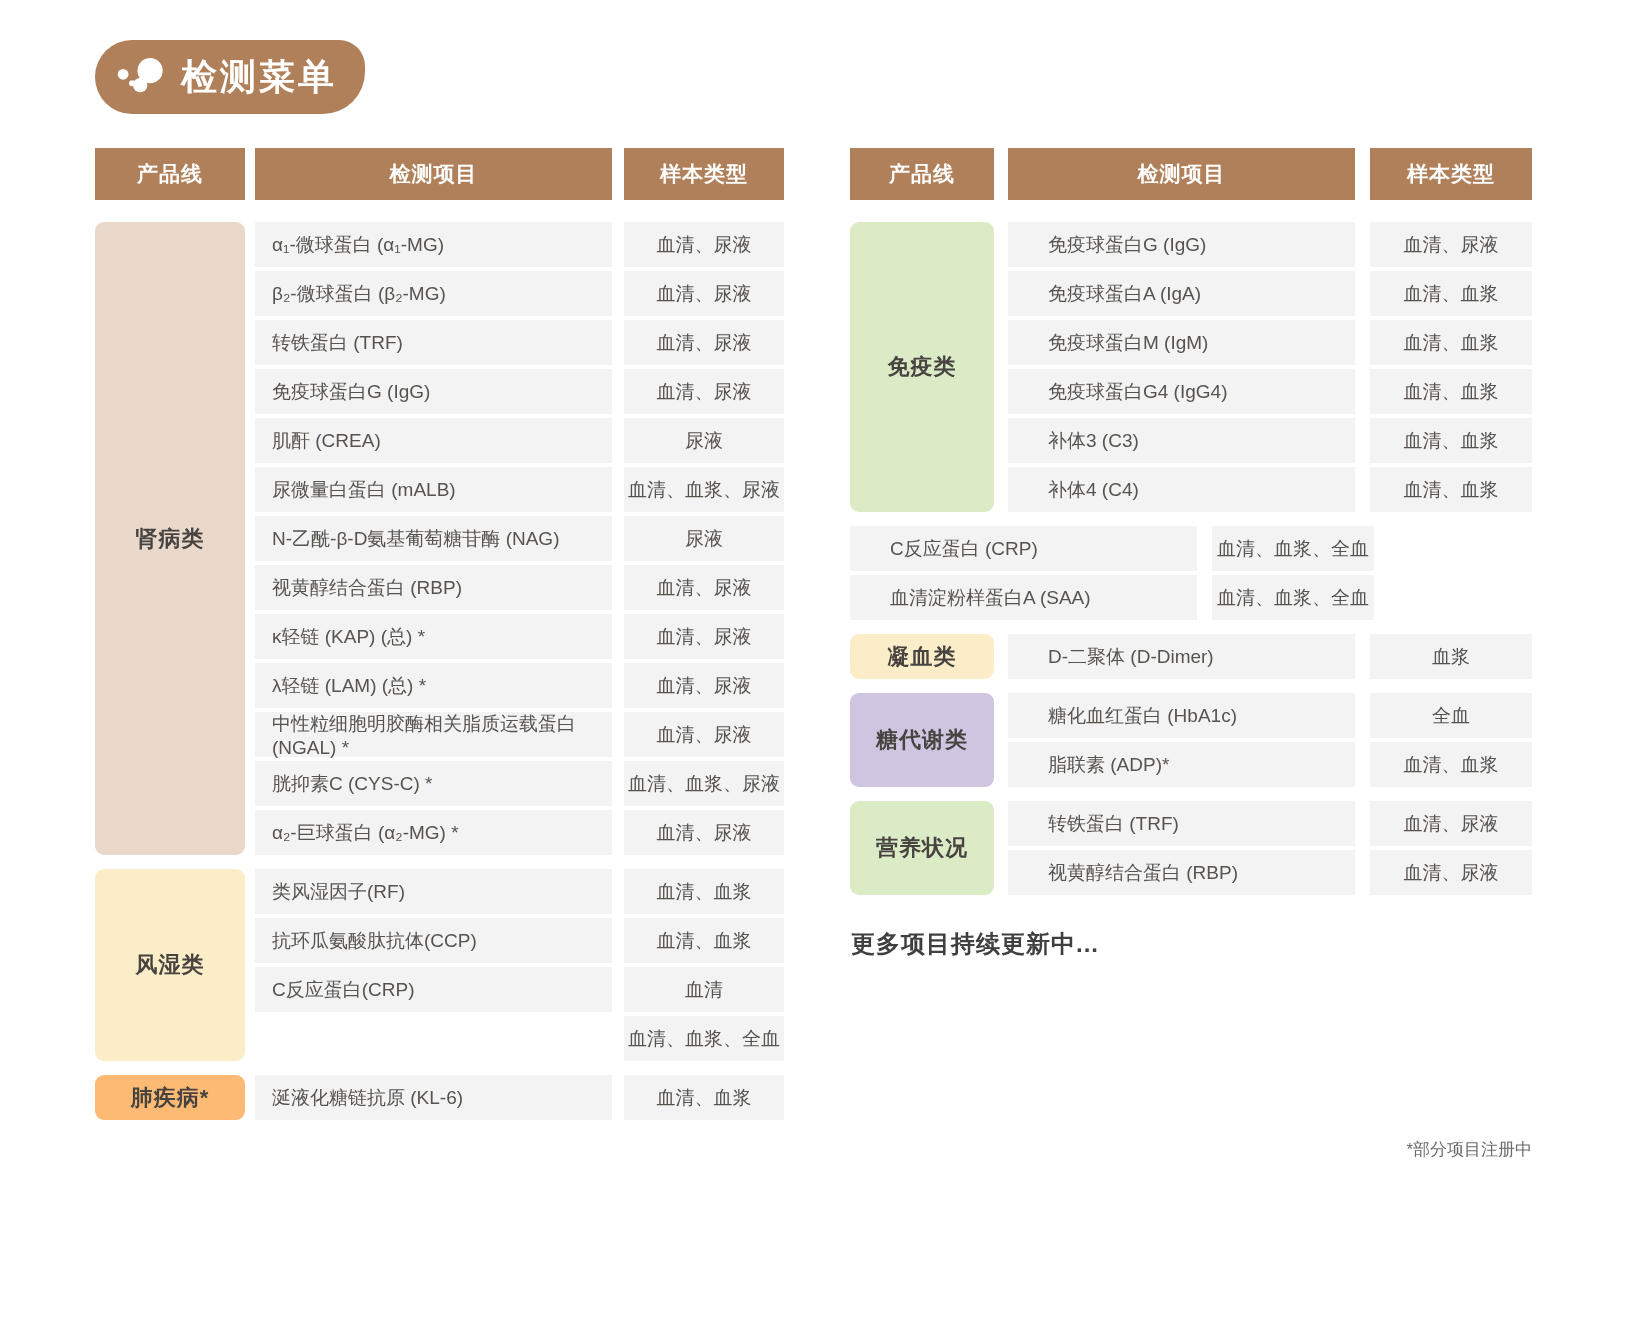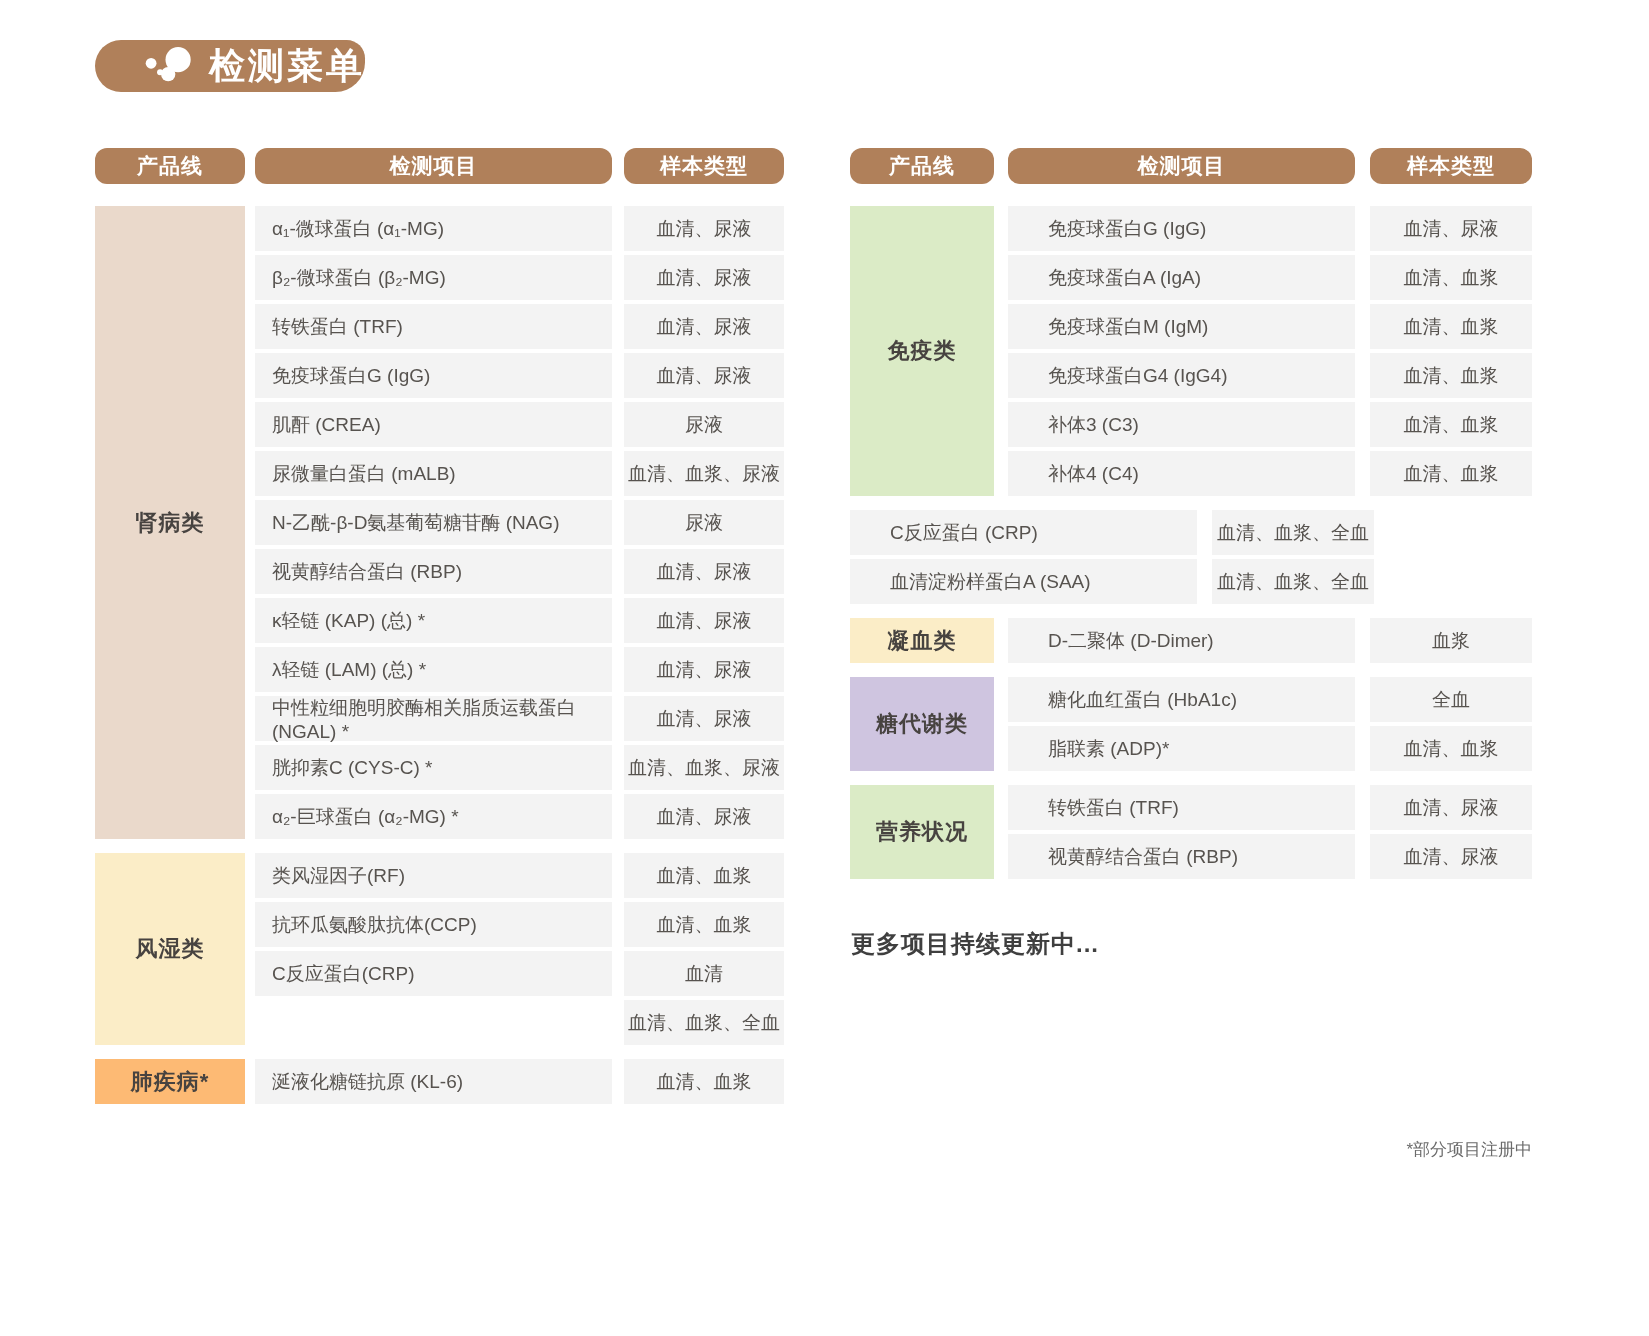--- a/index.html
+++ b/index.html
@@ -3,43 +3,43 @@
 <meta charset="utf-8">
 <style>
   html,body{margin:0;padding:0;}
   body{
     width:1649px;height:1336px;position:relative;background:#ffffff;
     font-family:"Liberation Sans","DejaVu Sans",sans-serif;
     overflow:hidden;
   }
   
   .badge{
-    position:absolute;left:95px;top:40px;width:270px;height:52px;
+    position:absolute;left:95px;top:40px;width:270px;height:74px;
     background:var(--brown,#B0805A);
     border-radius:37px 26px 42px 37px;
-    display:flex;align-items:center;padding-left:20px;box-sizing:border-box;justify-content:flex-end;
+    display:flex;align-items:center;padding-left:20px;box-sizing:border-box;
   }
   .badge svg{display:block;}
   .badge-title{
     color:#ffffff;font-size:36px;font-weight:bold;margin-left:12px;letter-spacing:3px;
   }
   
   .table{position:absolute;top:148px;}
   .t-left{left:95px;}
   .t-right{left:850px;}
   .thead{display:flex;margin-bottom:22px;}
   .th{
-    height:36px;background:var(--brown,#B0805A);color:#ffffff;
+    height:52px;background:var(--brown,#B0805A);color:#ffffff;
     font-size:21px;font-weight:bold;
-    display:flex;align-items:center;justify-content:center;letter-spacing:1px;border-radius:12px;
+    display:flex;align-items:center;justify-content:center;letter-spacing:1px;
   }
   .group{display:flex;margin-bottom:14px;}
   .cat{
     display:flex;align-items:center;justify-content:center;
-    font-size:22px;font-weight:bold;color:#474340;letter-spacing:1px;
+    font-size:22px;font-weight:bold;color:#474340;letter-spacing:1px;border-radius:9px;
   }
   .colstack{display:flex;flex-direction:column;gap:4px;}
   .cell{
     background:var(--rowbg,#F3F3F3);height:45px;flex:0 0 45px;
     display:flex;align-items:center;
     font-size:19px;color:#57534F;box-sizing:border-box;
   }
   .cell.item{padding-left:17px;padding-right:8px;}
   .t-right .cell.item{padding-left:40px;}
   .cell.sample{justify-content:center;text-align:right;padding:0 4px;}

